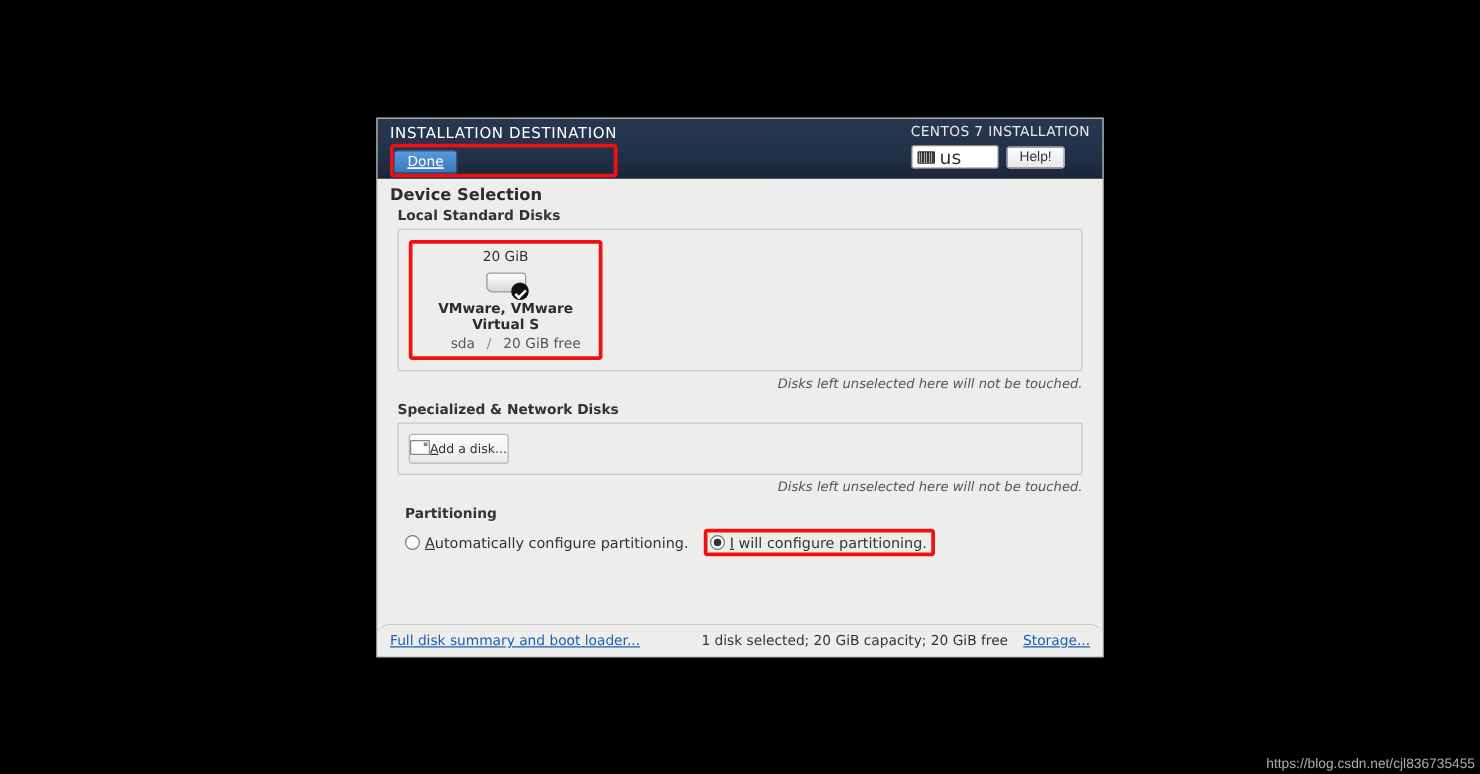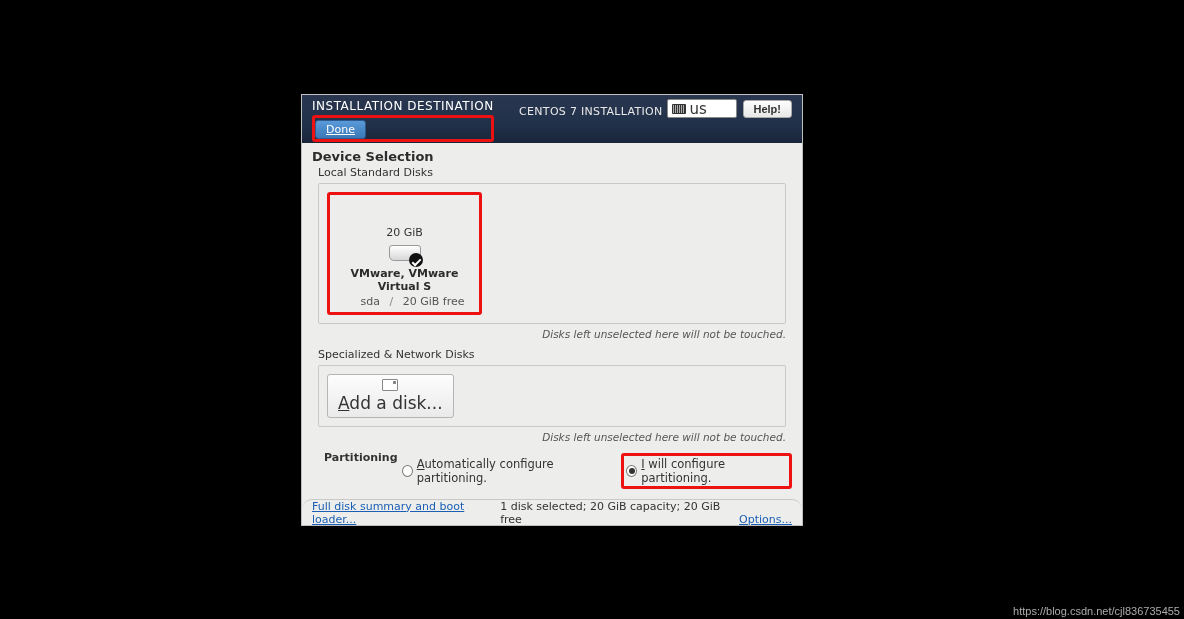--- a/index.html
+++ b/index.html
@@ -2,21 +2,21 @@
 <html><head>
 <meta charset="utf-8">
 <style>
   * { box-sizing: border-box; margin: 0; padding: 0; }
   html, body { width: 1184px; height: 619px; background: #000; font-family: "DejaVu Sans", "Cantarell", sans-serif; overflow: hidden; }
   body { position: relative; }
 
   .app-window {
     position: absolute;
     left: 302px; top: 95px;
-    width: 500px; height: 430px;
+    width: 580px; height: 430px;
     background: #ededec;
     display: flex; flex-direction: column;
     box-shadow: 0 0 0 1px #bfbfbf;
   }
 
   .header {
     height: 48px;
     background: linear-gradient(to bottom, #2a3650 0%, #21314a 60%, #192539 100%);
     color: #fff;
     display: flex;
@@ -27,59 +27,59 @@
   .header-left { display:flex; flex-direction:column; gap:2px; }
   .header-title { font-size: 12px; font-weight: 400; letter-spacing: 0.5px; color: #fff; }
   .done-wrap { display:inline-block; border:3px solid #e11; border-radius:3px; padding:0; }
   .done-btn {
     display:inline-block;
     background: linear-gradient(to bottom,#5a9ad8,#3a78b8);
     color:#fff; font-size:11px;
     padding:2px 10px; border:1px solid #2c5a8c; border-radius:3px;
     cursor:pointer; text-decoration: underline; text-underline-offset:1px;
   }
-  .header-right { margin-left:auto; display:flex; flex-direction:row; align-items:flex-end; gap:4px; }
+  .header-right { margin-left:auto; display:flex; flex-direction:column; gap:4px; }
   .install-label { font-size:11px; color:#e8e8e8; letter-spacing:0.3px; }
   .header-right-row { display:flex; gap:6px; align-items:center; }
   .keyboard-box {
     background:#fff; color:#333; font-size:15px; padding:2px 4px 2px 4px;
     border:1px solid #888; border-radius:2px; width:70px; height:19px;
     display:flex; align-items:center; gap:4px;
   }
   .kb-icon { width:14px; height:10px; background:#333; border-radius:1px; position:relative; }
   .kb-icon::after { content:""; position:absolute; inset:1px; background:
     repeating-linear-gradient(to right,#fff 0 1px,#333 1px 2px),
     repeating-linear-gradient(to bottom,#fff 0 1px, transparent 1px 2px);
     opacity:.6;}
   .help-btn {
     background: linear-gradient(to bottom,#fdfdfd,#e8e8e8);
     border:1px solid #aaa; border-radius:3px; color:#333;
-    font-size:11px; padding:2px 10px; cursor:pointer;font-weight:bold;
+    font-size:11px; padding:2px 10px; cursor:pointer;
   }
 
   .body {
     flex:1; overflow:hidden; padding:6px 10px 0 10px; position:relative;
     font-size: 11.5px; color:#333;
   }
   .section-h { font-size:13px; font-weight:700; color:#2c2c2c; margin-bottom:2px; }
   .desc { font-size:11.5px; color:#4a4a4a; line-height:1.4; padding-left:6px; padding-right:4px; margin-bottom:4px;}
-  .sub-h { font-size:11px; font-weight:400; color:#333; padding-left:6px; margin-bottom:4px;}
+  .sub-h { font-size:11px; font-weight:700; color:#333; padding-left:6px; margin-bottom:4px;}
 
   .panel {
     margin:0 6px; border:1px solid #c9c9c8; background:#ededec;
     border-radius:2px; padding:8px; position:relative;
   }
 
   .disk-card {
     width:155px; padding:4px 6px; text-align:center;
     border:3px solid #e11; border-radius:3px;
     display:flex; flex-direction:column; align-items:center; gap:2px;
     cursor:pointer;
   }
-  .disk-size { font-size:11px; color:#333;margin-top:27px; }
+  .disk-size { font-size:11px; color:#333; }
   .disk-icon { width:32px; height:22px; position:relative; margin:2px 0 0 0;}
   .disk-icon .drive {
     width:32px; height:16px; background:linear-gradient(to bottom,#fff,#d7d7d7);
     border:1px solid #999; border-radius:3px 3px 5px 5px; position:absolute; top:2px; left:0;
   }
   .disk-icon .check {
     position:absolute; right:-2px; bottom:-2px; width:14px; height:14px;
     background:#111; border-radius:50%;
   }
   .disk-icon .check::after {
@@ -89,30 +89,30 @@
   .disk-name { font-size:11px; font-weight:700; color:#2c2c2c; }
   .disk-sub { font-size:11px; color:#555;margin-left:16px; }
   .disk-sub .sep { margin:0 6px; color:#888;}
 
   .hint {
     text-align:right; font-style:italic; font-size:10.5px; color:#555;
     margin:4px 6px 8px 0;
   }
 
   .add-disk-btn {
-    display:inline-flex; flex-direction:column; align-items:center;
+    display:inline-flex; flex-direction:row; align-items:center;
     background:linear-gradient(to bottom,#fdfdfd,#eaeaea);
     border:1px solid #b5b5b5; border-radius:3px;
-    padding:4px 10px; cursor:pointer; font-size:17px; color:#333;
+    padding:4px 0; cursor:pointer; font-size:10px; color:#333;
   }
   .add-disk-btn .sd-icon { width:16px; height:12px; border:1px solid #888; border-radius:1px; margin-bottom:2px; position:relative; background:#fff;}
   .add-disk-btn .sd-icon::after { content:""; position:absolute; right:1px; top:1px; width:3px; height:3px; background:#888;}
   .add-disk-btn .u { text-decoration:underline; }
 
-  .partitioning { padding-left:12px; font-size:11.5px; display:flex; flex-direction:row; gap:4px; }
+  .partitioning { padding-left:12px; font-size:11.5px; display:flex; flex-direction:column; gap:4px; }
   .radio-row { display:flex; align-items:center; gap:12px; margin-top:2px;}
   .radio {
     display:inline-flex; align-items:center; gap:4px; cursor:pointer;
   }
   .radio .circle {
     width:12px; height:12px; border:1px solid #7a7a7a; border-radius:50%; background:#fdfdfd;
     display:inline-flex; align-items:center; justify-content:center;
   }
   .radio.checked .circle::after {
     content:""; width:6px; height:6px; border-radius:50%; background:#333;
@@ -208,19 +208,19 @@
 
     </div>
 
   </div>
 
   <div class="footer">
     <span class="link">Full disk summary and boot loader...</span>
     <span class="footer-right">
       <span>1 disk selected; 20 GiB capacity; 20 GiB free</span>
       <span> </span>
-      <span class="link">Options...</span>
+      <span class="link">Storage...</span>
     </span>
   </div>
 
 </div>
 
 <div class="watermark">https://blog.csdn.net/cjl836735455</div>
 
 </body></html>

